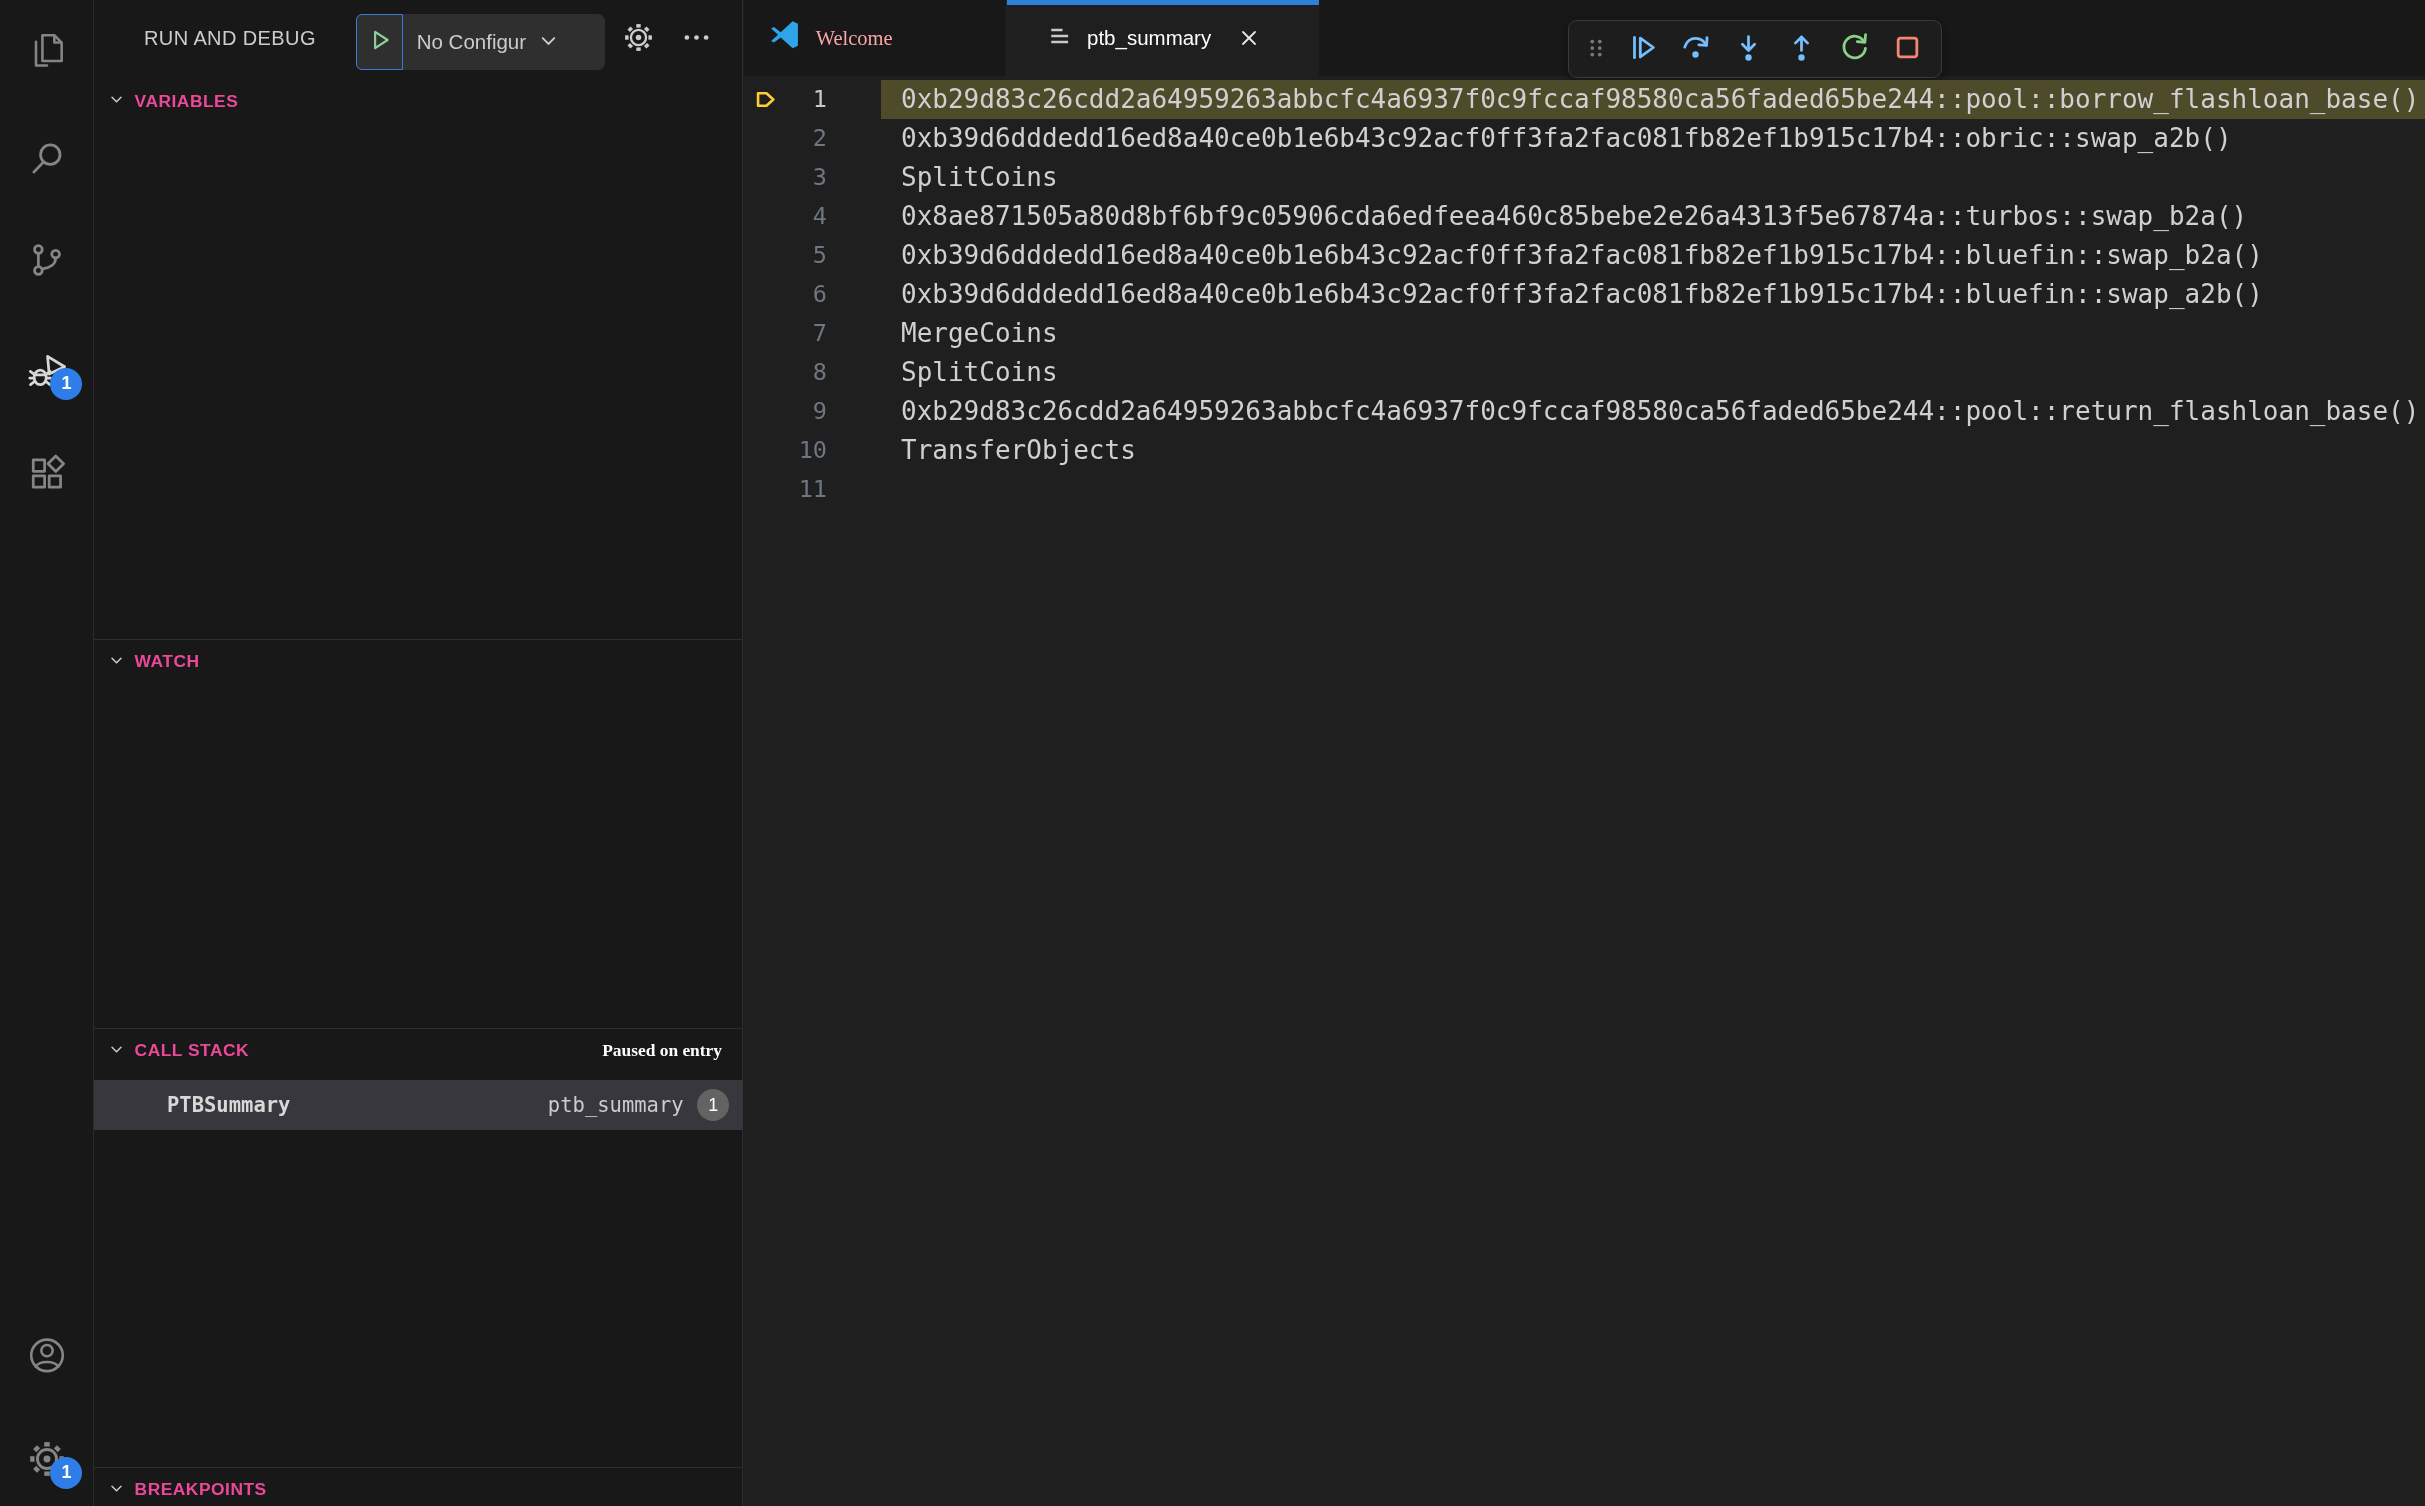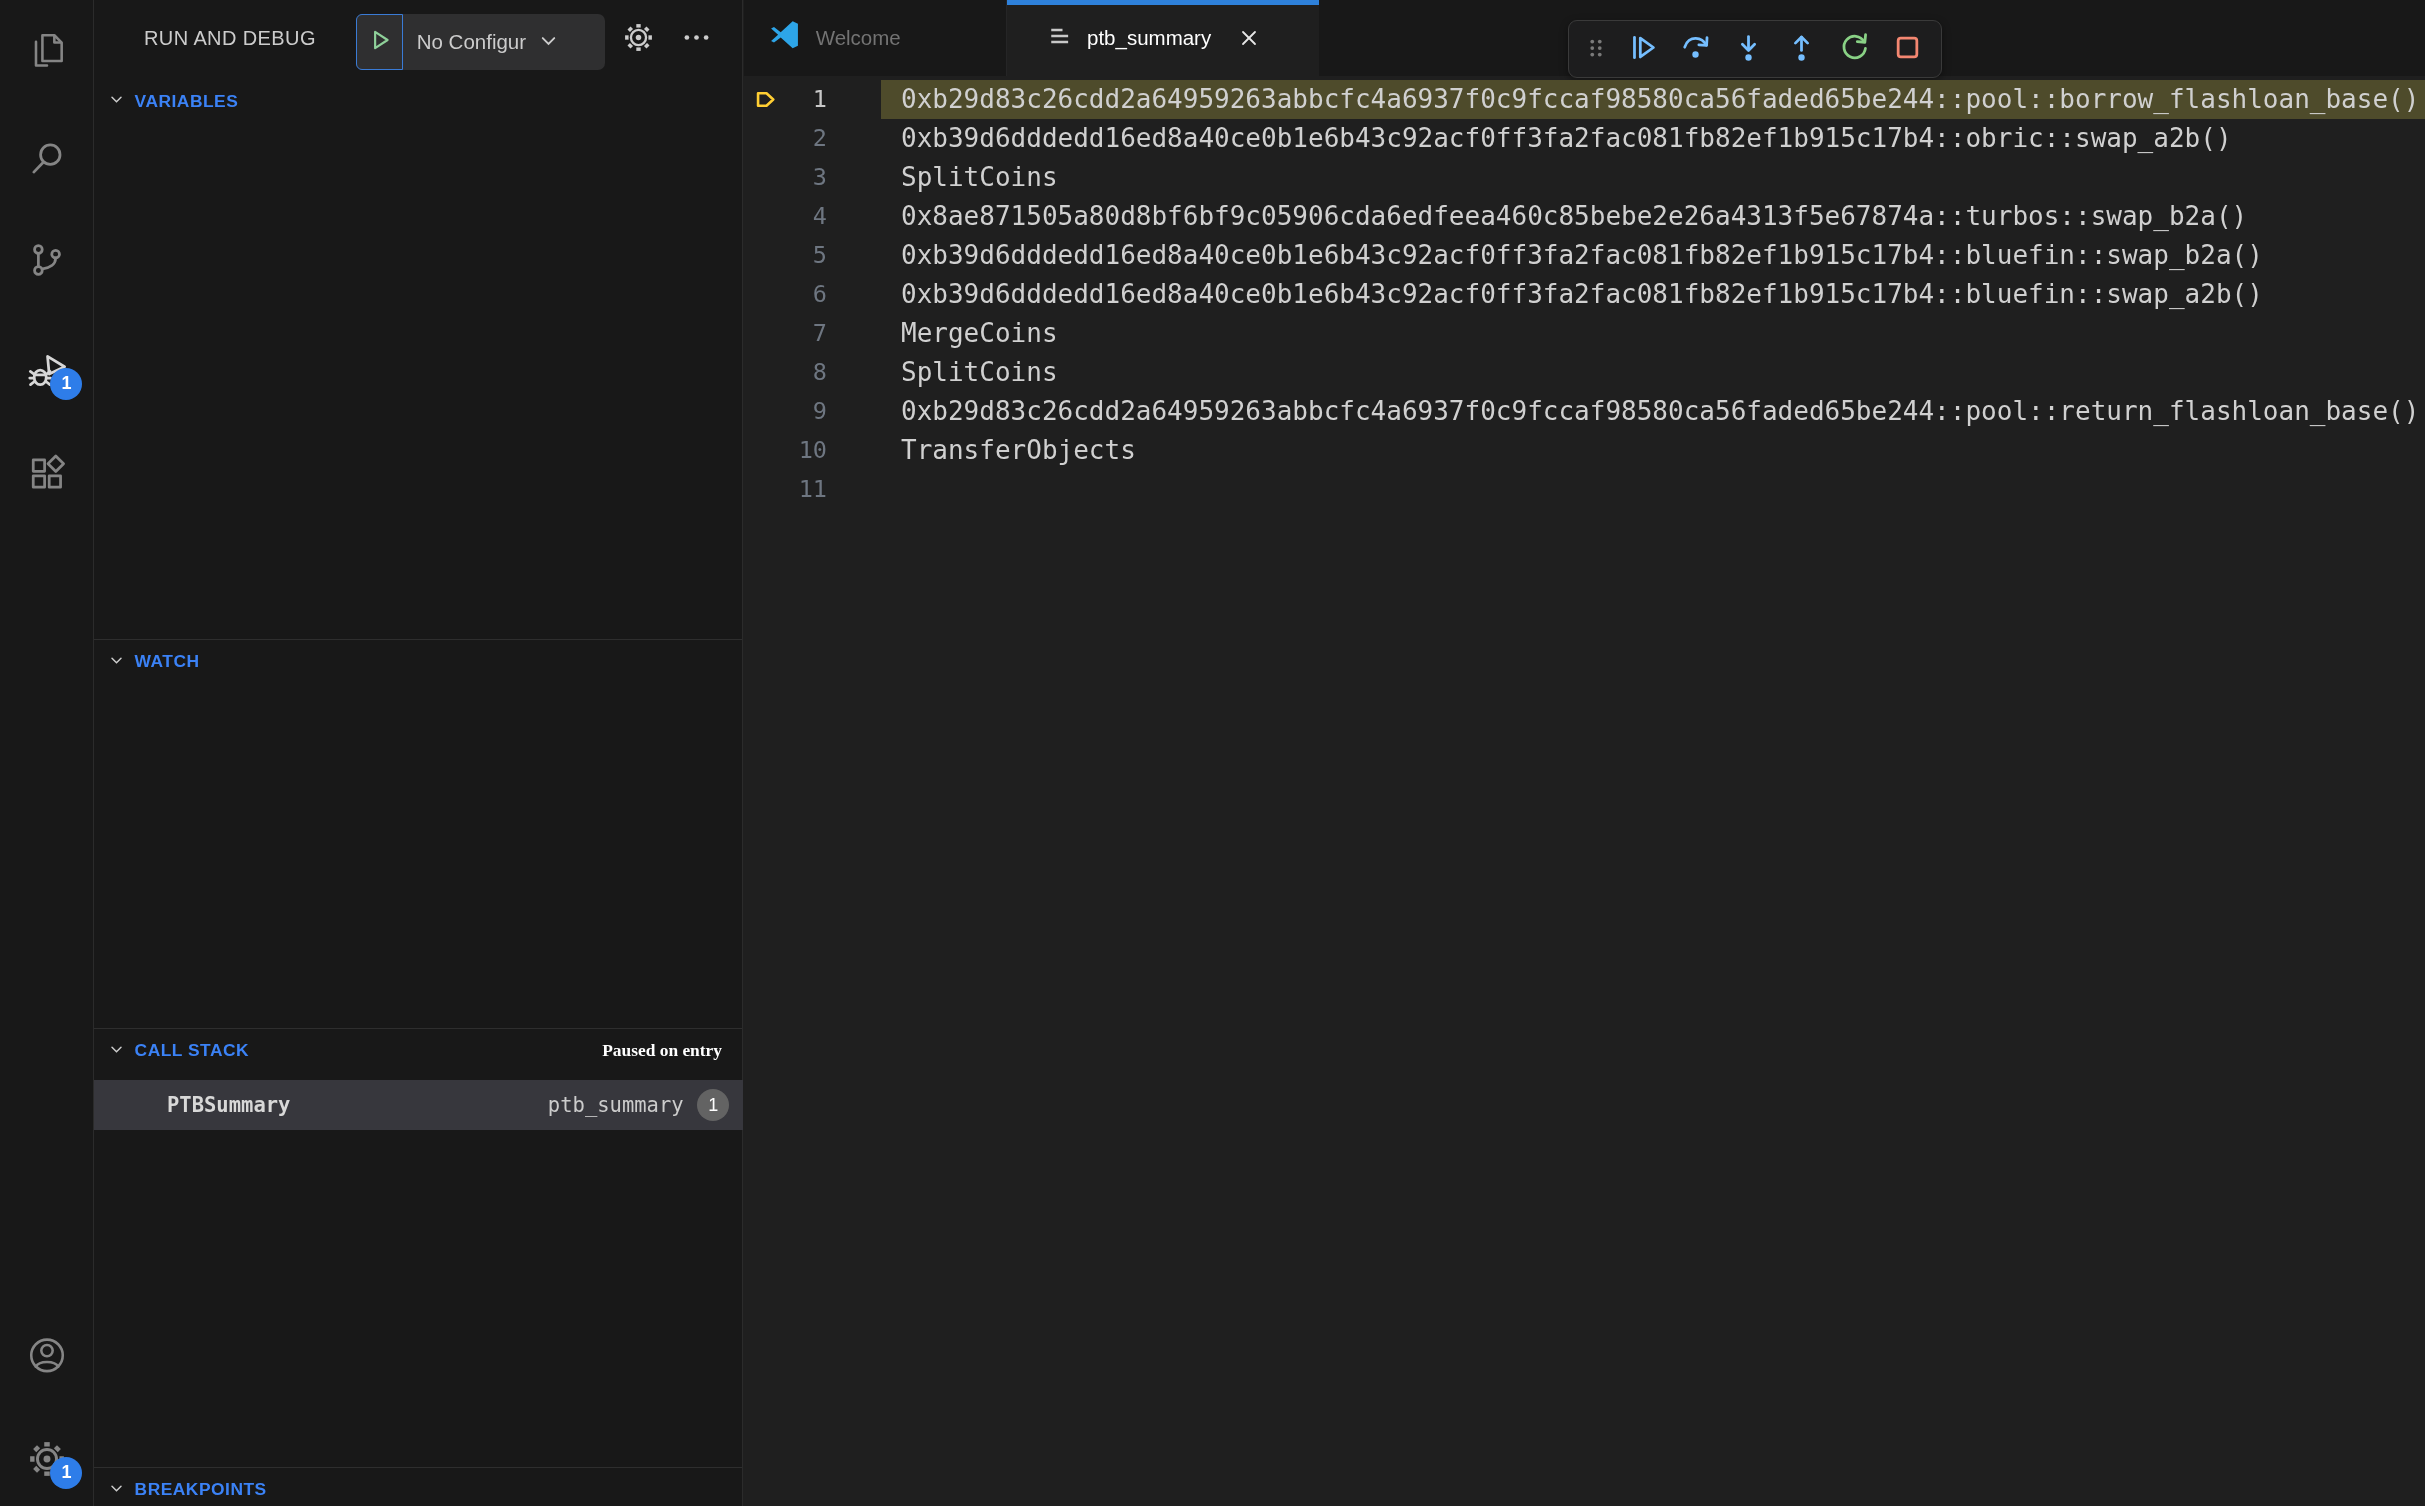--- a/index.html
+++ b/index.html
@@ -29,21 +29,21 @@
   .cfg-label { margin-left:13.7px; font-size:20.5px; color:#cccccc; white-space:nowrap; }
   .cfg-chevron { margin-left:10.6px; }
   .sb-gear { position:absolute; left:523px; top:18px; width:42px; height:42px;
              display:flex; align-items:center; justify-content:center; cursor:pointer; }
   .sb-ellipsis { position:absolute; left:579px; top:18px; width:46px; height:42px;
                  display:flex; align-items:center; justify-content:center; cursor:pointer; }
 
   .section-header { position:absolute; left:0; width:100%; height:44px; display:flex;
                     align-items:center; cursor:pointer; }
   .section-header .chev { margin-left:12px; margin-right:7.6px; }
-  .section-label { font-size:17.4px; font-weight:700; color:#3b82f6; letter-spacing:0.5px; }
+  .section-label { font-size:17.4px; font-weight:700; color:#ec4899; letter-spacing:0.5px; }
   .section-status { margin-left:auto; margin-right:20px; font-size:17.4px; font-weight:700; color:#ffffff;font-family:Liberation Serif, serif; }
   .divider-top { border-top:0.8px solid #2e2e2e; }
   #hdr-variables { top:79px; }
   #hdr-watch { top:639px; }
   #hdr-callstack { top:1028px; }
   #hdr-breakpoints { top:1467px; }
 
   .stack-frame { position:absolute; left:0; top:1080px; width:649px; height:50px;
                  background:#37373d; display:flex; align-items:center; cursor:pointer;
                  font-family:"DejaVu Sans Mono",monospace; }
@@ -52,21 +52,21 @@
   .frame-badge { margin-left:13.7px; margin-right:13.7px; width:32px; height:32px; border-radius:16px;
                  background:#636363; color:#ffffff; font-size:18px;
                  font-family:"Liberation Sans",sans-serif;
                  display:flex; align-items:center; justify-content:center; }
 
   
   .editor { position:absolute; left:744px; top:0; width:1682px; height:1506px; background:#1f1f1f; }
   .tabstrip { position:absolute; left:0; top:0; width:100%; height:76px; background:#181818; display:flex; }
   .tab { height:76px; display:flex; align-items:center; position:relative; cursor:pointer;
          font-size:20.5px; white-space:nowrap; }
-  .tab.inactive { width:263px; background:#181818; color:#737373; border-right:0.8px solid #252526; }
+  .tab.inactive { width:263px; background:#181818; color:#fca5a5; border-right:0.8px solid #252526;font-family:Liberation Serif, serif; }
   .tab.inactive .tab-icon { margin-left:23px; margin-right:13.7px; }
   .tab.active { width:312px; background:#1f1f1f; color:#ffffff; }
   .tab.active::before { content:""; position:absolute; left:0; top:0; width:100%; height:5.3px; background:#2e81db; }
   .tab.active .tab-icon { margin-left:38px; margin-right:12px; }
   .tab-close { margin-left:21px; width:33px; height:33px; border-radius:6px; display:flex;
                align-items:center; justify-content:center; cursor:pointer; }
 
   
   .dbg-toolbar { position:absolute; left:824px; top:20px; height:58px; background:#1d1d1e;
                  border:0.8px solid #3a3a3a; border-radius:9px; display:flex; align-items:center;

